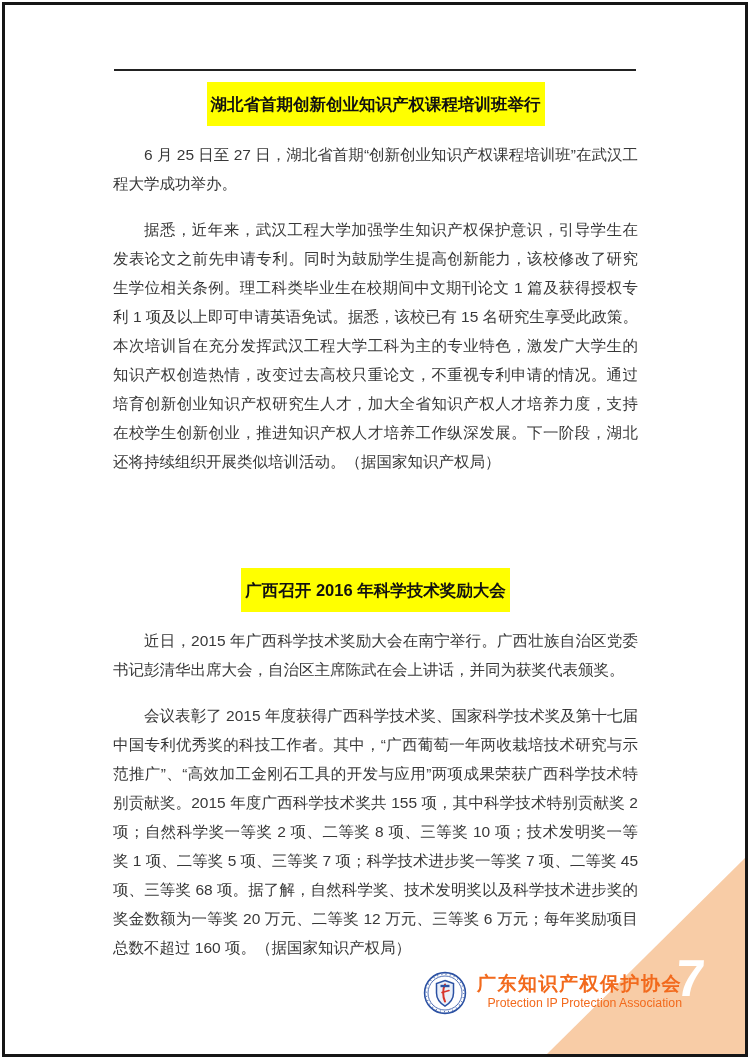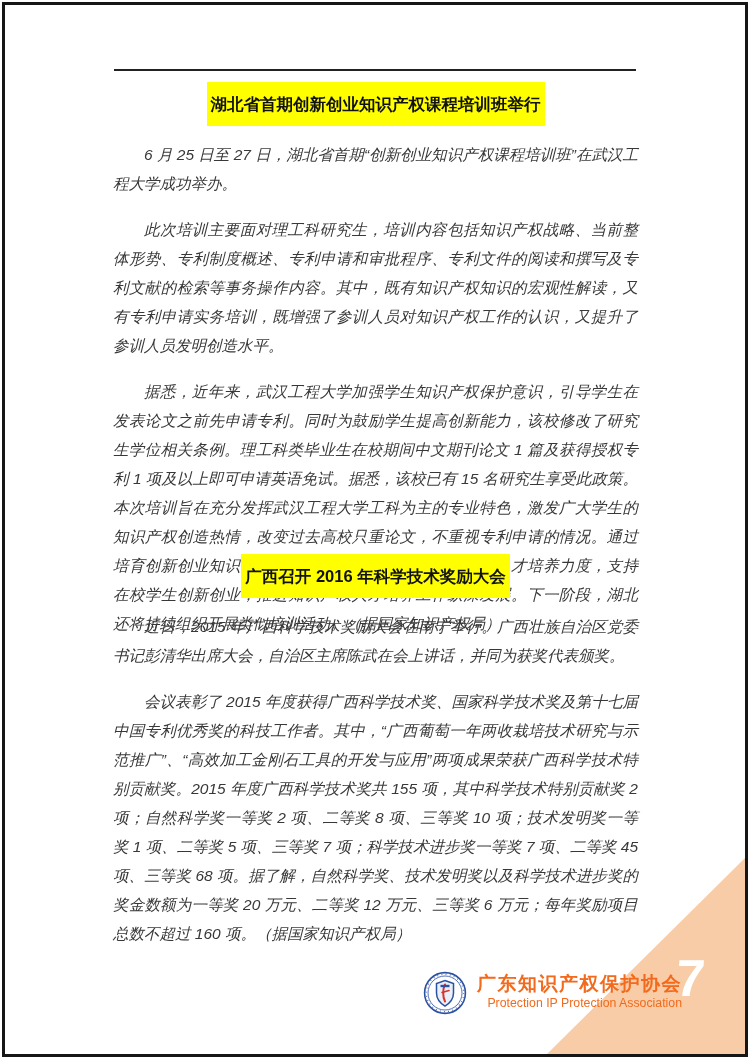--- a/index.html
+++ b/index.html
@@ -19,28 +19,28 @@
   }
   .top-rule{
     position:absolute;left:114px;top:69px;width:522px;height:0;
     border-top:2px solid #222;
   }
   .article{
     position:absolute;left:113px;width:525px;color:#383838;
     font-size:15.5px;line-height:29px;
   }
   .article-1{top:82px;}
-  .article-2{top:554px;}
+  .article-2{top:568px;}
   .title-row{text-align:center;margin:0 0 14px 0;}
   .title-hl{
     display:inline-block;background:#ffff00;color:#111;
     font-weight:bold;font-size:16.5px;line-height:24px;padding:10px 4px;
   }
   .article p{
-    margin:0 0 17px 0;text-indent:2em;text-align:justify;font-style:italic;
+    margin:0 0 17px 0;text-indent:2em;text-align:justify;
   }
   .footer-brand{position:absolute;z-index:2;}
   .emblem{position:absolute;left:423px;top:971px;width:44px;height:44px;z-index:3;}
   .org-names{position:absolute;left:472px;top:972px;width:210px;z-index:3;text-align:right;}
   .org-zh{
     color:#f26a1d;font-weight:bold;font-size:19px;line-height:24px;
     letter-spacing:1.5px;white-space:nowrap;
   }
   .org-en{
     color:#f26a1d;font-size:12.3px;line-height:15px;white-space:nowrap;
@@ -57,21 +57,20 @@
 <div class="frame"></div>
 <div class="corner-triangle"></div>
 
 <div class="top-rule"></div>
 
 <div class="article article-1">
   <div class="title-row">
     <span class="title-hl">湖北省首期创新创业知识产权课程培训班举行</span>
   </div>
   <p>6 月 25 日至 27 日，湖北省首期“创新创业知识产权课程培训班”在武汉工程大学成功举办。</p>
-  <p>此次培训主要面对理工科研究生，培训内容包括知识产权战略、当前整体形势、专利制度概述、专利申请和审批程序、专利文件的阅读和撰写及专利文献的检索等事务操作内容。其中，既有知识产权知识的宏观性解读，又有专利申请实务培训，既增强了参训人员对知识产权工作的认识，又提升了参训人员发明创造水平。</p>
   <p>据悉，近年来，武汉工程大学加强学生知识产权保护意识，引导学生在发表论文之前先申请专利。同时为鼓励学生提高创新能力，该校修改了研究生学位相关条例。理工科类毕业生在校期间中文期刊论文 1 篇及获得授权专利 1 项及以上即可申请英语免试。据悉，该校已有 15 名研究生享受此政策。本次培训旨在充分发挥武汉工程大学工科为主的专业特色，激发广大学生的知识产权创造热情，改变过去高校只重论文，不重视专利申请的情况。通过培育创新创业知识产权研究生人才，加大全省知识产权人才培养力度，支持在校学生创新创业，推进知识产权人才培养工作纵深发展。下一阶段，湖北还将持续组织开展类似培训活动。（据国家知识产权局）</p>
 </div>
 
 <div class="article article-2">
   <div class="title-row">
     <span class="title-hl">广西召开 2016 年科学技术奖励大会</span>
   </div>
   <p>近日，2015 年广西科学技术奖励大会在南宁举行。广西壮族自治区党委书记彭清华出席大会，自治区主席陈武在会上讲话，并同为获奖代表颁奖。</p>
   <p>会议表彰了 2015 年度获得广西科学技术奖、国家科学技术奖及第十七届中国专利优秀奖的科技工作者。其中，“广西葡萄一年两收栽培技术研究与示范推广”、“高效加工金刚石工具的开发与应用”两项成果荣获广西科学技术特别贡献奖。2015 年度广西科学技术奖共 155 项，其中科学技术特别贡献奖 2 项；自然科学奖一等奖 2 项、二等奖 8 项、三等奖 10 项；技术发明奖一等奖 1 项、二等奖 5 项、三等奖 7 项；科学技术进步奖一等奖 7 项、二等奖 45 项、三等奖 68 项。据了解，自然科学奖、技术发明奖以及科学技术进步奖的奖金数额为一等奖 20 万元、二等奖 12 万元、三等奖 6 万元；每年奖励项目总数不超过 160 项。（据国家知识产权局）</p>
 </div>

